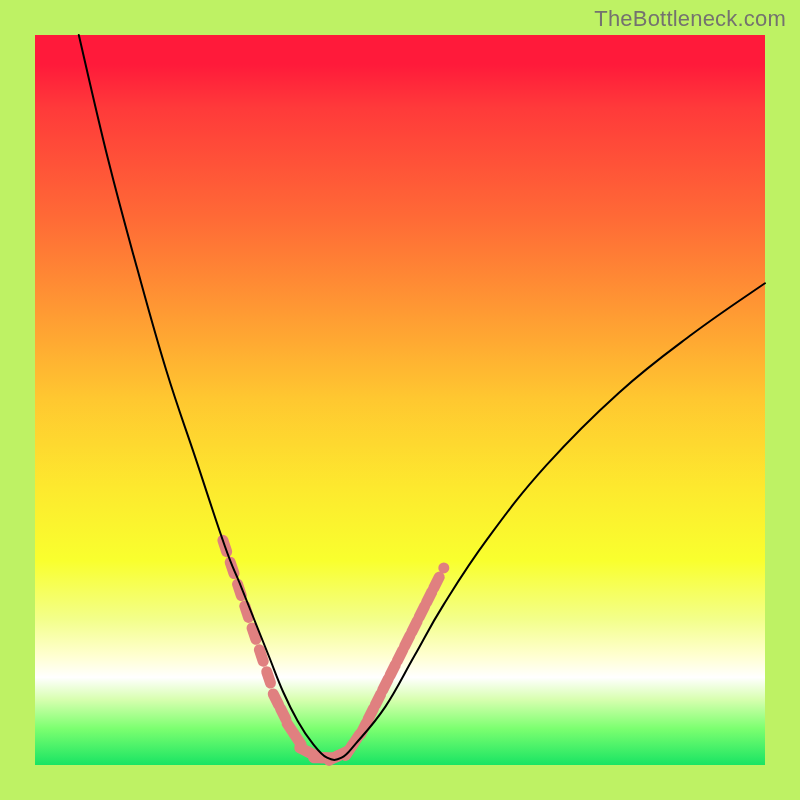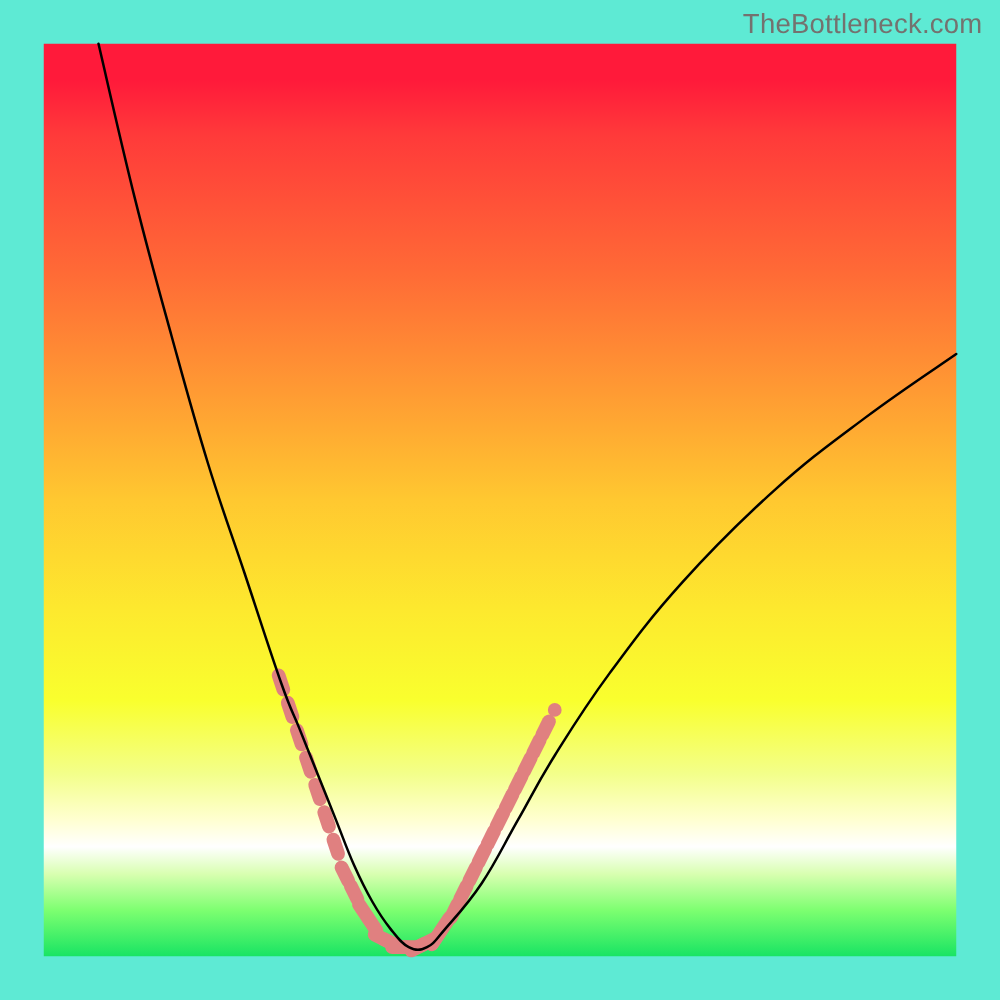--- a/index.html
+++ b/index.html
@@ -1,21 +1,21 @@
 <!DOCTYPE html>
 <html><head>
 <meta charset="utf-8">
 <style>
   * { margin: 0; padding: 0; box-sizing: border-box; }
   html, body { width: 800px; height: 800px; overflow: hidden; background: #000; }
   .chart-container {
     position: relative;
     width: 800px;
     height: 800px;
-    background: #5eead4;
+    background: #bef264;
     text-decoration: underline;
   }
   .plot-area {
     position: absolute;
     left: 35px;
     top: 35px;
     width: 730px;
     height: 730px;
     background: linear-gradient(to bottom,
       #ff1a3a 0%,

